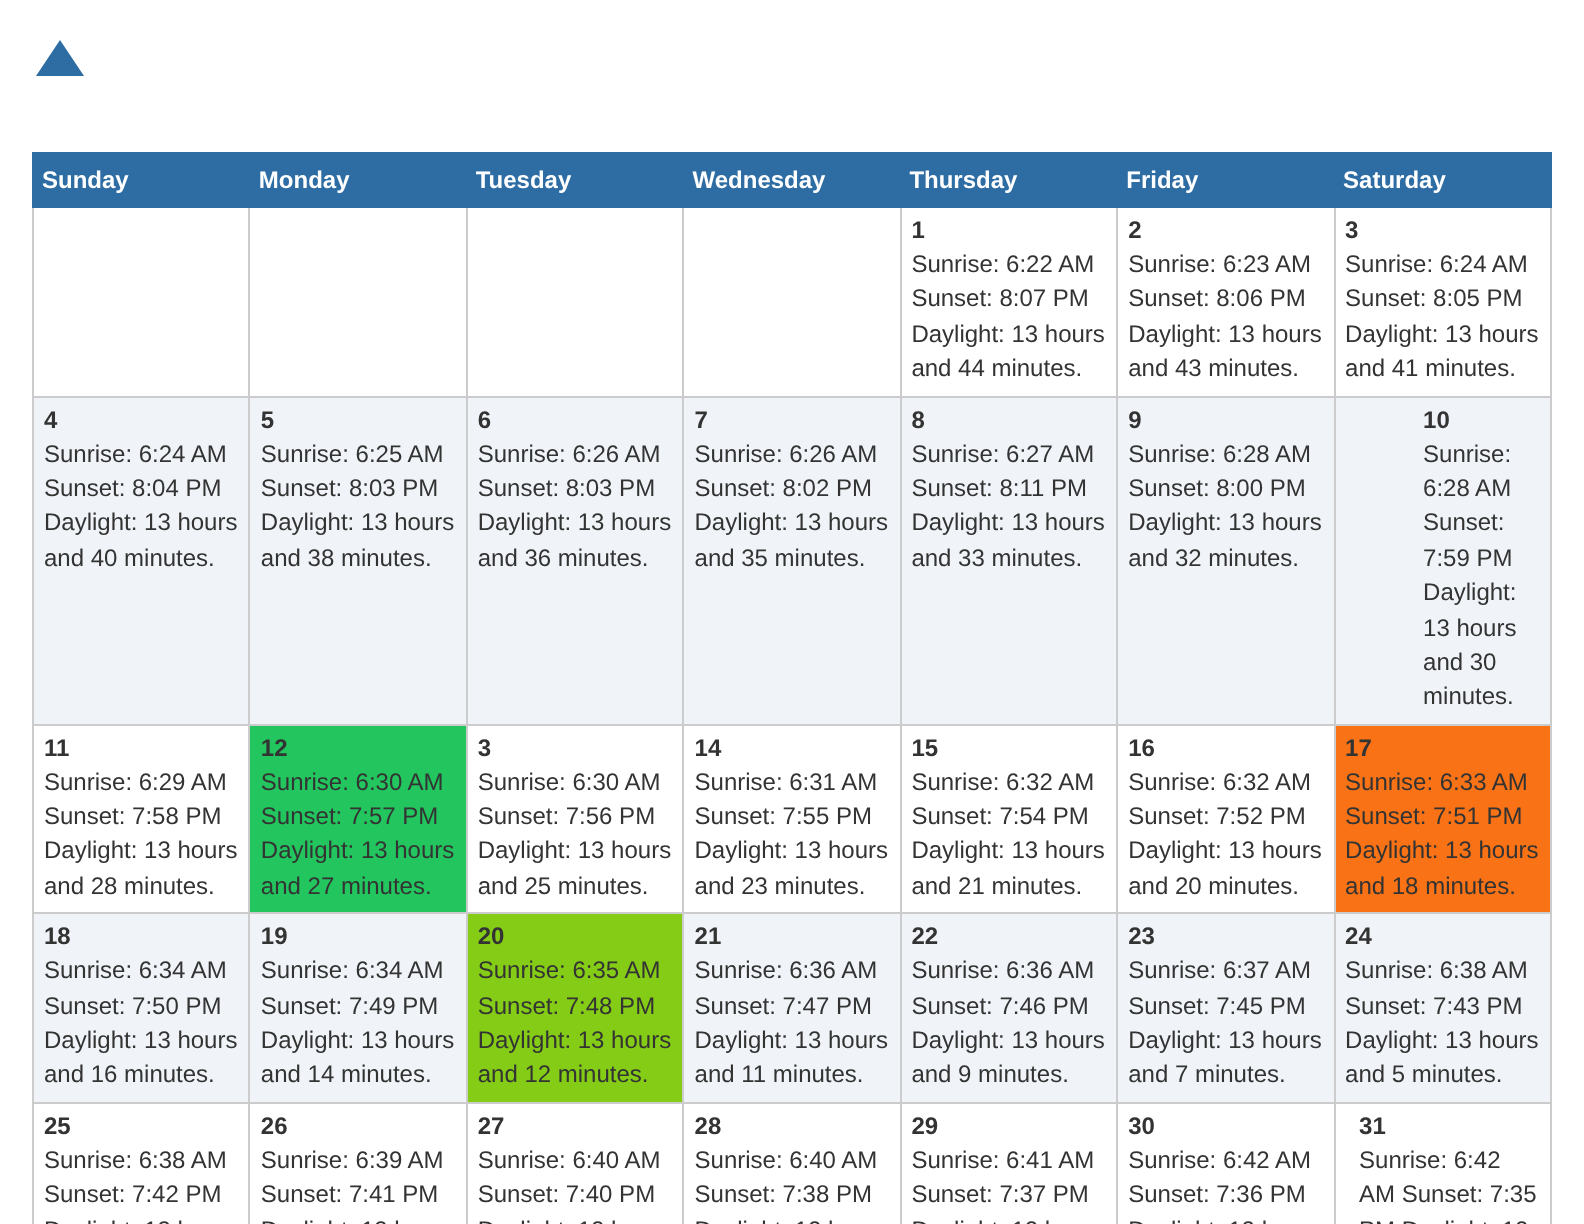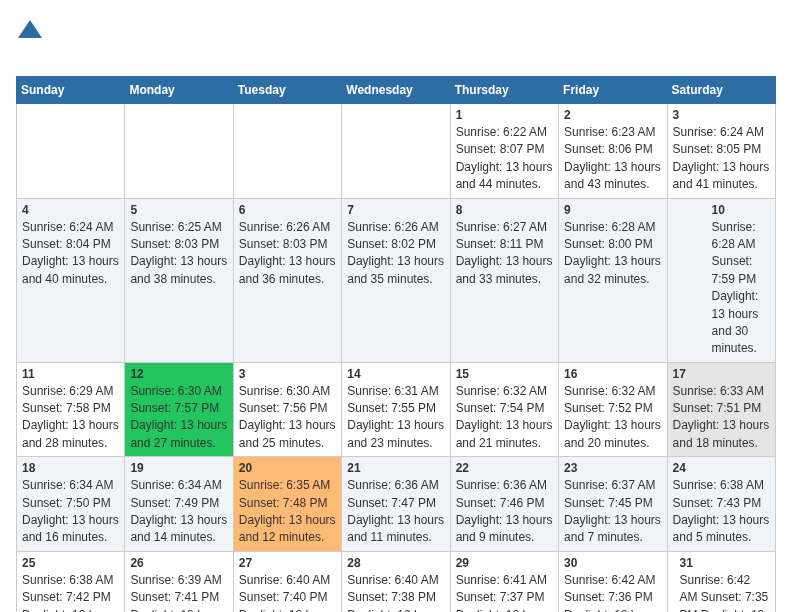--- a/index.html
+++ b/index.html
@@ -236,21 +236,21 @@
 Daylight: 13 hours
 and 21 minutes.</div>
         </td>
         <td style="background-color: rgb(255, 255, 255);">
           <span class="day-number">16</span>
           <div class="day-info">Sunrise: 6:32 AM
 Sunset: 7:52 PM
 Daylight: 13 hours
 and 20 minutes.</div>
         </td>
-        <td style="background-color: #e5e5e5;">
+        <td style="background-color: #f97316;">
           <span class="day-number">17</span>
           <div class="day-info">Sunrise: 6:33 AM
 Sunset: 7:51 PM
 Daylight: 13 hours
 and 18 minutes.</div>
         </td>
       </tr>
       <tr>
         <td style="background-color: rgb(240, 244, 248);">
           <span class="day-number">18</span>
@@ -259,21 +259,21 @@
 Daylight: 13 hours
 and 16 minutes.</div>
         </td>
         <td style="background-color: rgb(240, 244, 248);">
           <span class="day-number">19</span>
           <div class="day-info">Sunrise: 6:34 AM
 Sunset: 7:49 PM
 Daylight: 13 hours
 and 14 minutes.</div>
         </td>
-        <td style="background-color: #fdba74;">
+        <td style="background-color: #84cc16;">
           <span class="day-number">20</span>
           <div class="day-info">Sunrise: 6:35 AM
 Sunset: 7:48 PM
 Daylight: 13 hours
 and 12 minutes.</div>
         </td>
         <td style="background-color: rgb(240, 244, 248);">
           <span class="day-number">21</span>
           <div class="day-info">Sunrise: 6:36 AM
 Sunset: 7:47 PM

